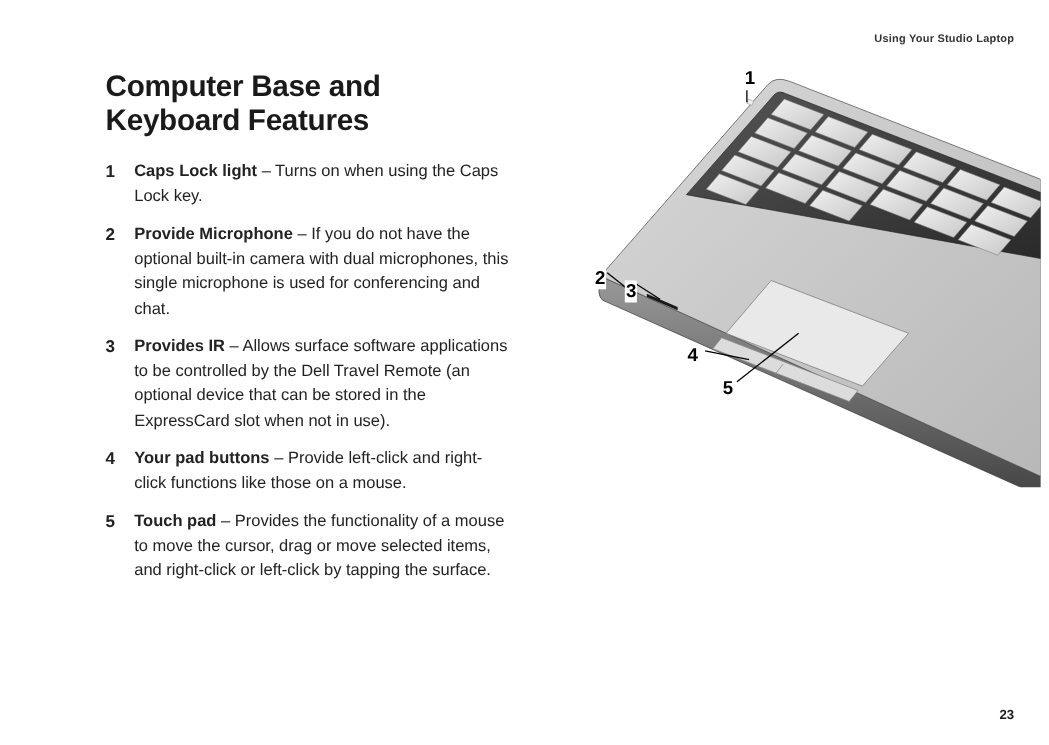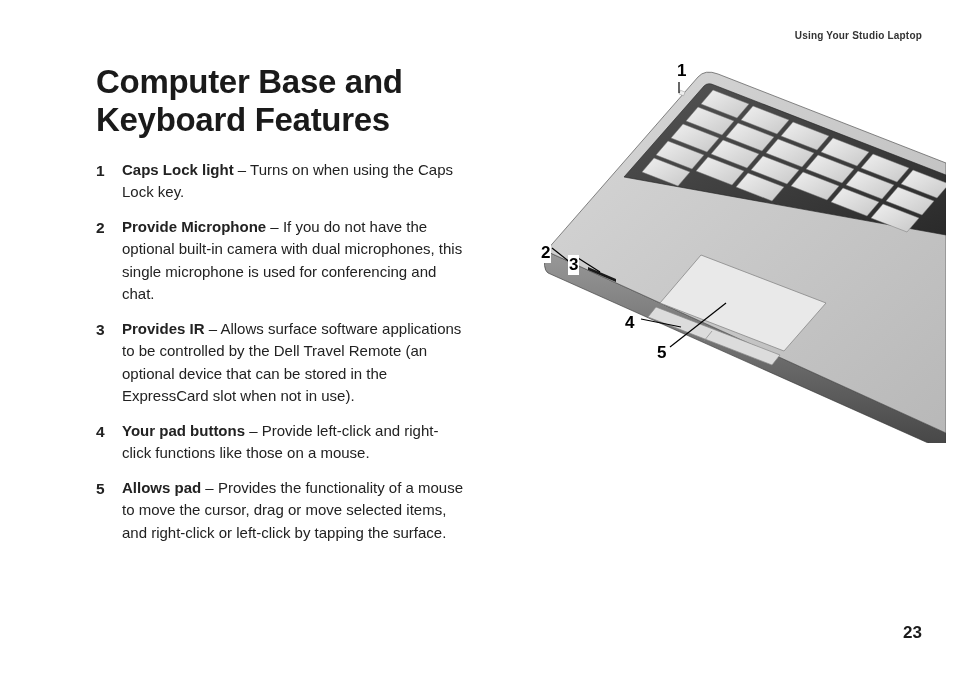--- a/index.html
+++ b/index.html
@@ -23,21 +23,21 @@
     .content {
       display: flex;
       gap: 40px;
     }
     .col-left { width: 370px; }
     .col-right { flex: 1; position: relative; }
     h1 {
       font-family: "Arial Narrow", "Helvetica Neue Condensed", Arial, sans-serif;
       font-stretch: condensed;
       font-weight: 700;
-      font-size: 33px;
+      font-size: 27px;
       line-height: 1.15;
       margin-bottom: 20px;
       letter-spacing: -0.3px;
     }
     ol.feature-list { list-style: none; counter-reset: item; }
     ol.feature-list li {
       counter-increment: item;
       position: relative;
       padding-left: 26px;
       font-size: 15px;
@@ -59,24 +59,24 @@
     .callout {
       position: absolute;
       font-weight: 700;
       font-size: 17px;
       color: #000;
       background: #fff;
       padding: 0 1px;
     }
     .page-number {
       position: absolute;
-      bottom: 34px;
+      bottom: 20px;
       right: 32px;
       font-weight: 700;
-      font-size: 17px;
+      font-size: 12px;
     }
   </style>
 </head>
 <body>
 
 <div class="header-running">Using Your Studio Laptop</div>
 
 <div class="content">
   <div class="col-left">
     <h1>Computer Base and Keyboard Features</h1>
@@ -87,21 +87,21 @@
       <li>
         <span class="item-title">Provide Microphone</span><span> – </span><span>If you do not have the optional built-in camera with dual microphones, this single microphone is used for conferencing and chat.</span>
       </li>
       <li>
         <span class="item-title">Provides IR</span><span> – </span><span>Allows surface software applications to be controlled by the Dell Travel Remote (an optional device that can be stored in the ExpressCard slot when not in use).</span>
       </li>
       <li>
         <span class="item-title">Your pad buttons</span><span> – </span><span>Provide left-click and right-click functions like those on a mouse.</span>
       </li>
       <li>
-        <span class="item-title">Allows pad</span><span> – </span><span>Provides the functionality of a mouse to move the cursor, drag or move selected items, and right-click or left-click by tapping the surface.</span>
+        <span class="item-title">Touch pad</span><span> – </span><span>Provides the functionality of a mouse to move the cursor, drag or move selected items, and right-click or left-click by tapping the surface.</span>
       </li>
     </ol>
   </div>
 
   <div class="col-right">
     <div class="figure">
       <svg width="440" height="380" viewBox="0 0 440 380">
 
         <defs>
           <linearGradient id="palm" x1="0" y1="0" x2="1" y2="1">

